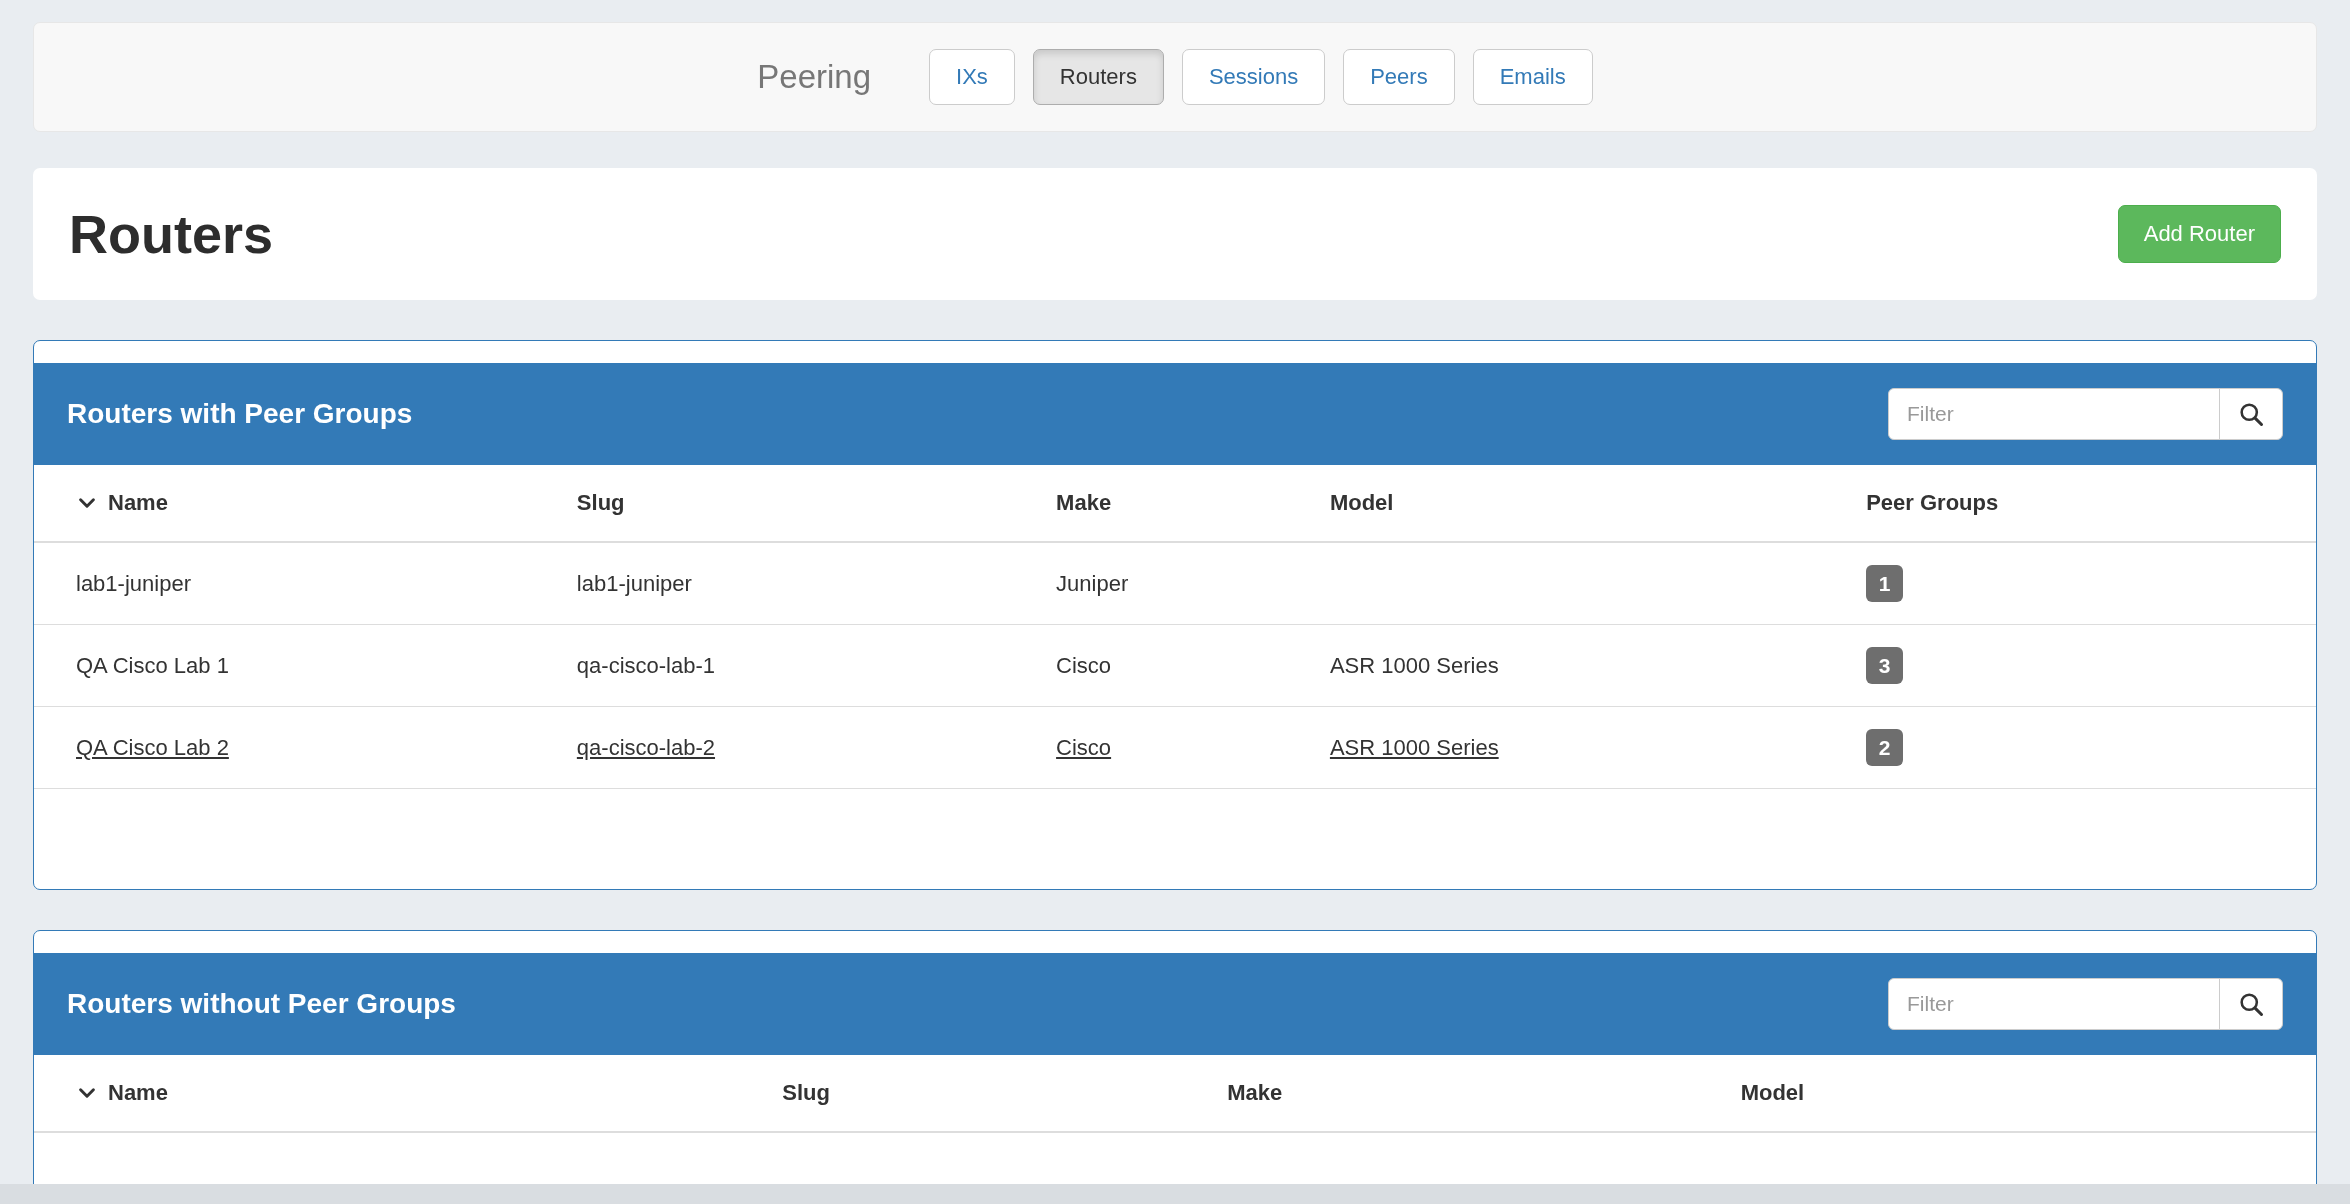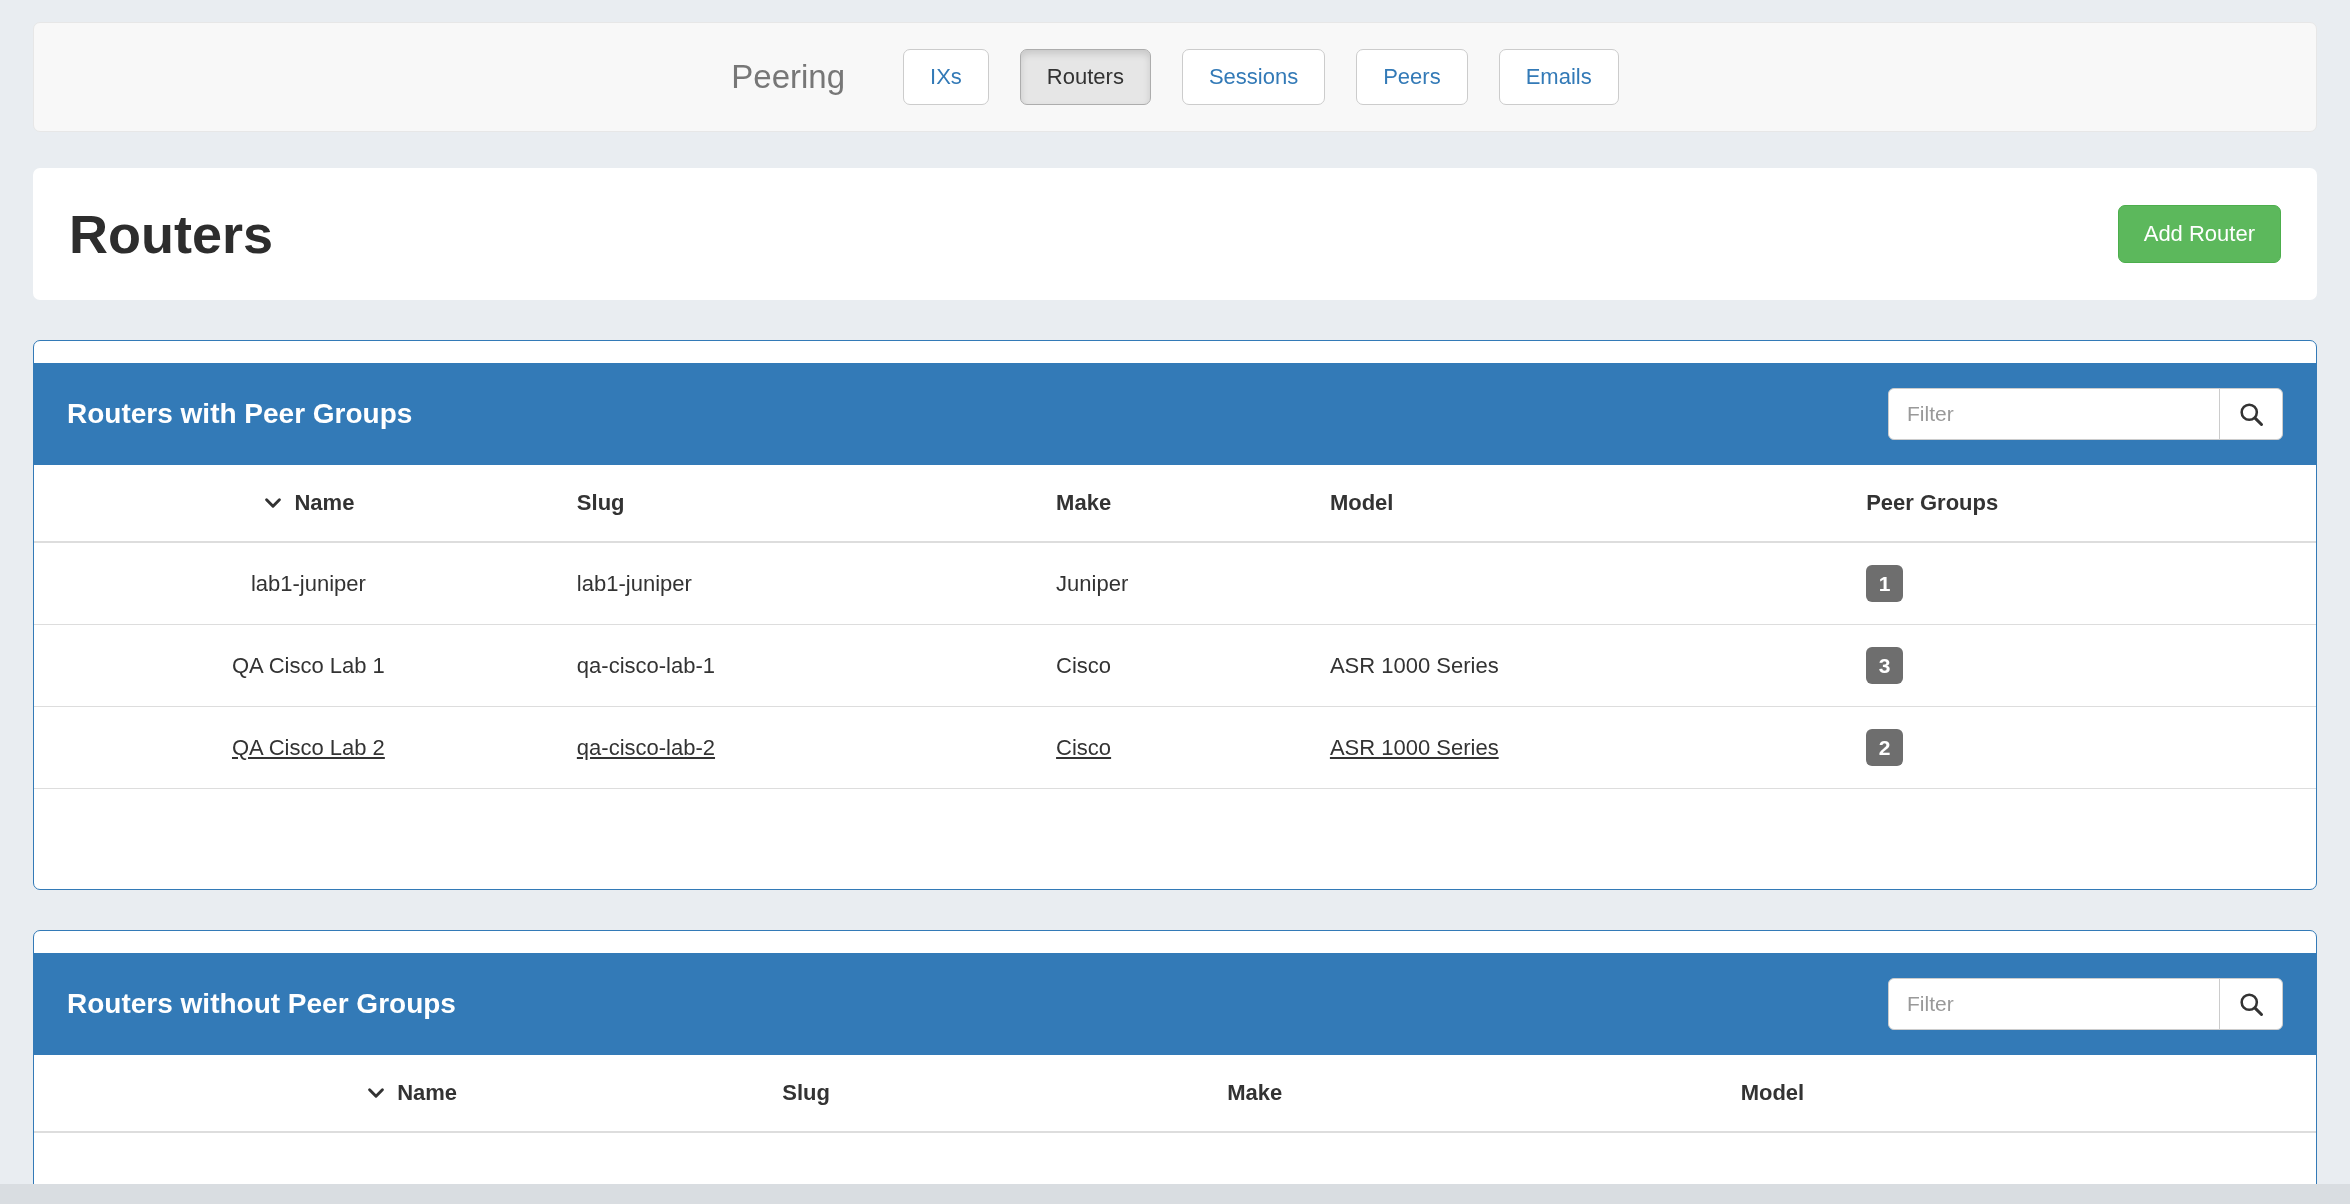--- a/index.html
+++ b/index.html
@@ -26,21 +26,21 @@
     padding: 0 30px;
     justify-content: center;
   }
   .navbar-brand {
     font-size: 33px;
     color: #777;
     margin-right: 58px;
     text-decoration: none;
     cursor: pointer;
   }
-  .nav-buttons { display: flex; align-items: center; gap: 31px; }
+  .nav-buttons { display: flex; align-items: center; gap: 18px; }
   .nav-btn {
     font-family: inherit;
     font-size: 22px;
     line-height: 1.25;
     color: #337ab7;
     background: #fff;
     border: 1px solid #ccc;
     border-radius: 7px;
     padding: 13px 26px;
     cursor: pointer;
@@ -142,21 +142,21 @@
     cursor: pointer;
   }
   .data-table td {
     font-size: 22px;
     color: #333;
     line-height: 28px;
     padding: 22px 18px;
     border-top: 1px solid #dddddd;
   }
   .data-table tbody tr:last-child td { border-bottom: 1px solid #dddddd; text-decoration: underline; }
-  .data-table th:first-child, .data-table td:first-child { padding-left: 42px; text-align: center; }
+  .data-table th:first-child, .data-table td:first-child { padding-left: 42px; }
   .sort-caret { vertical-align: -4px; margin-right: 10px; }
 
   .badge-count {
     display: inline-block;
     min-width: 37px;
     height: 37px;
     line-height: 37px;
     padding: 0 6px;
     text-align: center;
     background: #6e6e6e;

